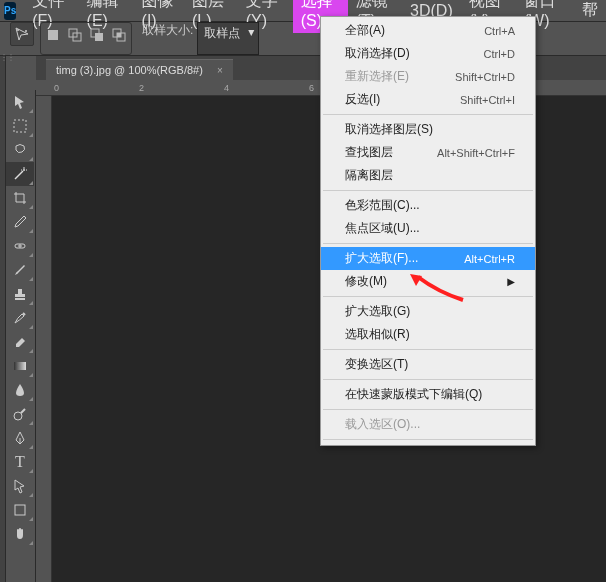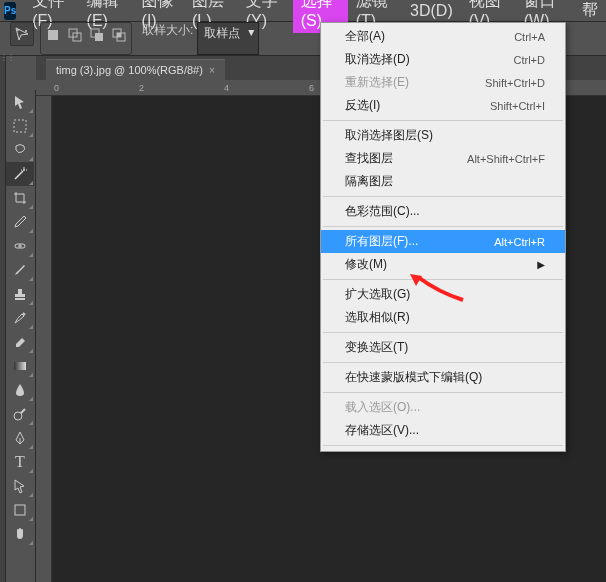--- a/index.html
+++ b/index.html
@@ -23,30 +23,30 @@
 
 .left-strip { position: absolute; left: 0; top: 56px; bottom: 0; width: 6px; background: #424242; border-right: 1px solid #2a2a2a; }
 .left-strip .dots { color: #888; font-size: 8px; text-align: center; line-height: 4px; letter-spacing: -1px; }
 
 .toolbox { position: absolute; left: 6px; top: 90px; bottom: 0; width: 30px; background: #535353; border-right: 1px solid #2a2a2a; display: flex; flex-direction: column; }
 .tool { width: 28px; height: 24px; display: flex; align-items: center; justify-content: center; color: #bbb; font-size: 14px; cursor: pointer; position: relative; }
 .tool.active { background: #3a3a3a; }
 .tool .corner { position: absolute; bottom: 1px; right: 1px; width: 0; height: 0; border-left: 4px solid transparent; border-bottom: 4px solid #888; }
 
 .tab-area { position: absolute; left: 36px; top: 56px; right: 0; height: 24px; background: #424242; display: flex; align-items: flex-end; padding-left: 10px; }
-.tab { background: #535353; color: #ddd; font-size: 11px; padding: 4px 10px; display: flex; align-items: center; gap: 6px; border-top: 1px solid #666; }
+.tab { background: #535353; color: #ddd; font-size: 11px; padding: 4px 10px; display: flex; align-items: center; gap: 14px; border-top: 1px solid #666; }
 .tab .close { color: #aaa; font-size: 10px; cursor: pointer; }
 
 .ruler-h { position: absolute; left: 36px; top: 80px; right: 0; height: 16px; background: #535353; border-bottom: 1px solid #333; display: flex; align-items: center; font-size: 9px; color: #aaa; padding-left: 18px; }
 .ruler-h span { margin-right: 80px; }
 .ruler-v { position: absolute; left: 36px; top: 96px; bottom: 0; width: 16px; background: #535353; border-right: 1px solid #333; }
 
 .canvas { position: absolute; left: 52px; top: 96px; right: 0; bottom: 0; background: #262626; }
 
-.dropdown-menu { position: absolute; left: 320px; top: 22px; width: 246px; background: #eeeeee; border: 1px solid #999; box-shadow: 2px 2px 6px rgba(0,0,0,0.4); padding: 2px 0; z-index: 100; }
+.dropdown-menu { position: absolute; left: 320px; top: 16px; width: 216px; background: #eeeeee; border: 1px solid #999; box-shadow: 2px 2px 6px rgba(0,0,0,0.4); padding: 2px 0; z-index: 100; }
 .dd-item { display: flex; justify-content: space-between; align-items: center; padding: 3px 20px 3px 24px; font-size: 12px; color: #222; cursor: pointer; }
 .dd-item.disabled { color: #999; gap: 15px; }
 .dd-item.highlighted { background: #3399ff; color: #fff; }
 .dd-item .shortcut { font-size: 11px; color: #555; }
 .dd-item.highlighted .shortcut { color: #fff; }
 .dd-item .arrow { font-size: 10px; }
 .dd-sep { height: 1px; background: #ccc; margin: 3px 2px; }
 
 .red-arrow { position: absolute; left: 408px; top: 272px; width: 60px; height: 30px; z-index: 200; pointer-events: none; }
 </style>
@@ -284,23 +284,26 @@
       <span>查找图层</span>
       <span class="shortcut">Alt+Shift+Ctrl+F</span>
     </div>
     <div class="dd-item">
       <span>隔离图层</span>
     </div>
     <div class="dd-sep"></div>
     <div class="dd-item">
       <span>色彩范围(C)...</span>
     </div>
+    <div class="dd-item">
+      <span>焦点区域(U)...</span>
+    </div>
     <div class="dd-sep"></div>
     <div class="dd-item highlighted">
-      <span>所有图层(F)...</span>
+      <span>扩大选取(F)...</span>
       <span class="shortcut">Alt+Ctrl+R</span>
     </div>
     <div class="dd-item">
       <span>修改(M)</span>
       <span class="arrow">▶</span>
     </div>
     <div class="dd-sep"></div>
     <div class="dd-item">
       <span>扩大选取(G)</span>
     </div>
@@ -311,23 +314,20 @@
     <div class="dd-item">
       <span>变换选区(T)</span>
     </div>
     <div class="dd-sep"></div>
     <div class="dd-item">
       <span>在快速蒙版模式下编辑(Q)</span>
     </div>
     <div class="dd-sep"></div>
     <div class="dd-item disabled">
       <span>载入选区(O)...</span>
-    </div>
-    <div class="dd-item">
-      <span>存储选区(V)...</span>
     </div>
     <div class="dd-sep"></div>
   </div>
 
 <svg class="red-arrow" viewBox="0 0 60 30">
   <path d="M55 28 Q30 20 10 5" stroke="#ff2020" stroke-width="4" fill="none"></path>
   <path d="M2 2 L14 4 L8 14 Z" fill="#ff2020"></path>
 </svg>
 
 </body></html>

